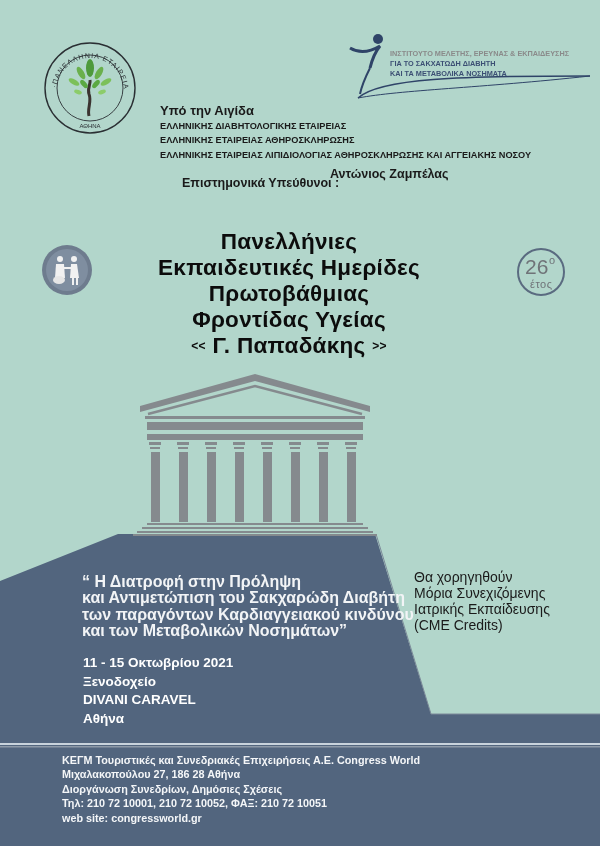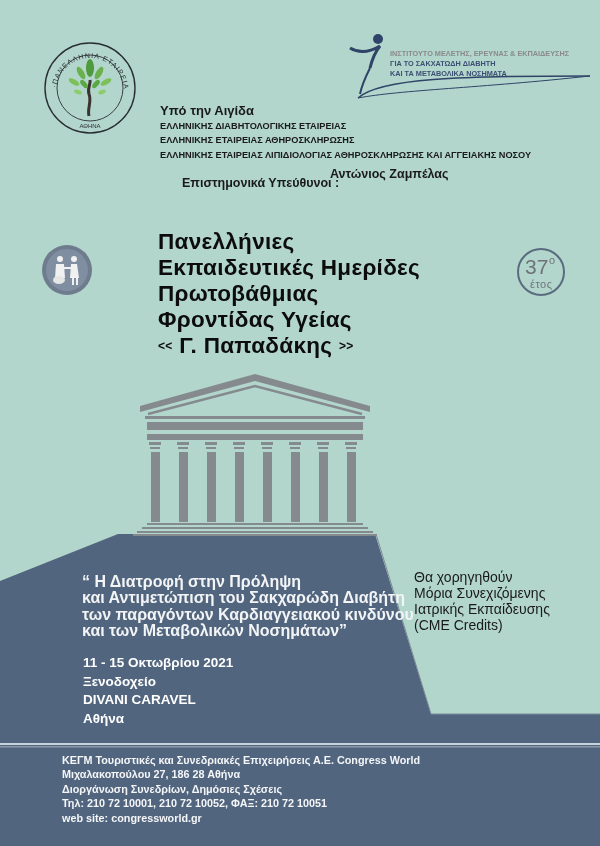--- a/index.html
+++ b/index.html
@@ -3,21 +3,21 @@
 <meta charset="utf-8">
 <style>
   html, body { margin: 0; padding: 0; }
   body { width: 600px; height: 846px; position: relative; overflow: hidden; background: #b2d6cb; font-family: "Liberation Sans", sans-serif; color: #111; }
   .abs { position: absolute; }
   .shape { position: absolute; left: 0; top: 0; }
   .patron { left: 160px; top: 104px; font-size: 9.2px; font-weight: bold; line-height: 14.6px; color: #1a1a1a; }
   .patron .intro { font-weight: bold; font-size: 13px; }
   .sci-label { left: 182px; top: 176px; font-size: 12.5px; font-weight: bold; color: #1a1a1a; }
   .sci-names { left: 330px; top: 165px; font-size: 12.5px; font-weight: bold; line-height: 18px; color: #1a1a1a; }
-  .title { left: 158px; top: 229px; font-size: 22.5px; font-weight: bold; line-height: 26px; color: #0c0c0c; letter-spacing: 0.3px; }
+  .title { left: 158px; top: 229px; font-size: 22.5px; font-weight: bold; line-height: 26px; color: #0c0c0c; letter-spacing: 0.3px; text-align: center; }
   .title .sub { display: block; }
   .title .last { font-size: 22.5px; }
   .title .guil { font-size: 12px; vertical-align: 3px; }
   .topic { left: 82px; top: 574px; font-size: 16px; font-weight: bold; line-height: 16.3px; color: #f2f4f6; }
   .event { left: 83px; top: 654px; font-size: 13.5px; font-weight: bold; line-height: 18.5px; color: #ffffff; }
   .cme { left: 414px; top: 569px; font-size: 14px; font-weight: normal; line-height: 16px; color: #1a1a1a; }
   .footer { left: 62px; top: 753px; font-size: 10.8px; font-weight: bold; line-height: 14.4px; color: #f4f6f8; }
   .inst { left: 390px; top: 49px; font-size: 7.3px; font-weight: bold; line-height: 10.2px; }
   .inst .l1 { color: #8a8a8a; }
   .inst .l2 { color: #3c4f74; }
@@ -98,21 +98,21 @@
     <rect x="31" y="34" width="2" height="7" fill="#f1f1f1"></rect>
     <rect x="35" y="34" width="2" height="7" fill="#f1f1f1"></rect>
     <path d="M23 24 L30 24" stroke="#f1f1f1" stroke-width="2"></path>
   </svg>
 </div>
 
 <div class="abs" style="left:516px;top:247px;width:50px;height:50px;">
   <svg width="50" height="50" viewBox="0 0 50 50" class="shape">
     <circle cx="25" cy="25" r="23" fill="none" stroke="#5a6b80" stroke-width="2"></circle>
   </svg>
-  <div class="abs" style="left:9px;top:8px;font-size:21px;color:#6f7378;">37</div>
+  <div class="abs" style="left:9px;top:8px;font-size:21px;color:#6f7378;">26</div>
   <div class="abs" style="left:33px;top:7px;font-size:11px;color:#6f7378;">ο</div>
   <div class="abs" style="left:14px;top:31px;font-size:11px;color:#6f7378;letter-spacing:0.5px;">έτος</div>
 </div>
 
 <div class="abs title">
   <span class="sub">Πανελλήνιες</span>
   <span class="sub">Εκπαιδευτικές Ημερίδες</span>
   <span class="sub">Πρωτοβάθμιας</span>
   <span class="sub">Φροντίδας Υγείας</span>
   <span class="sub last"><span class="guil">&lt;&lt;</span> <span>Γ. Παπαδάκης</span> <span class="guil">&gt;&gt;</span></span>

